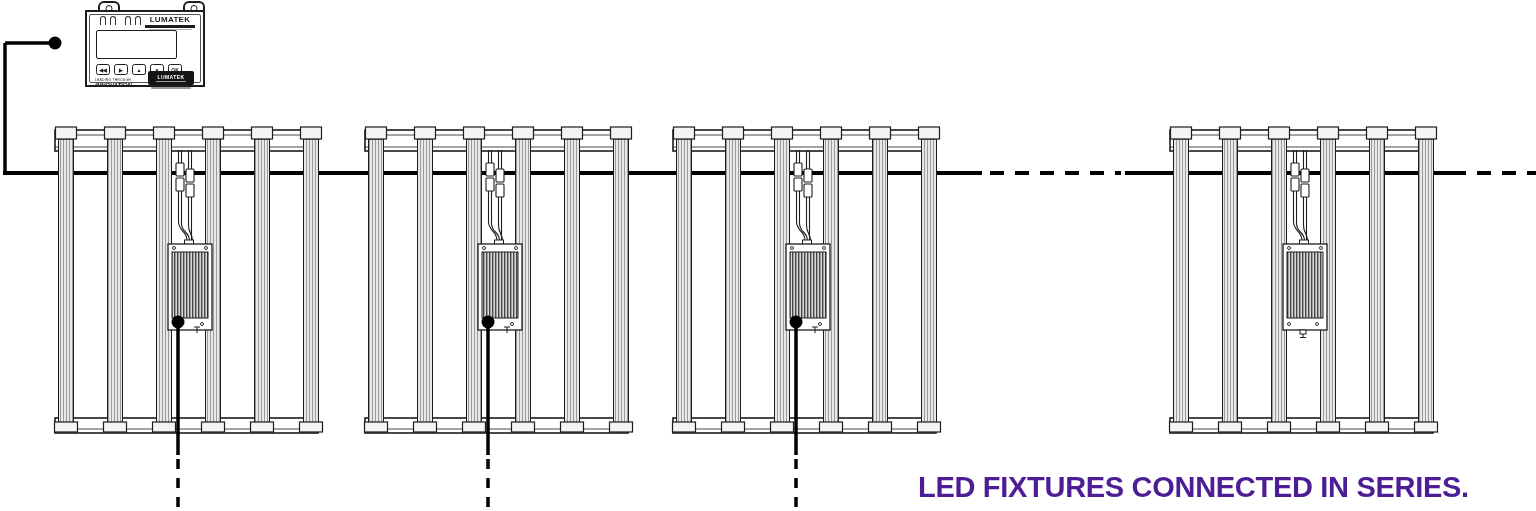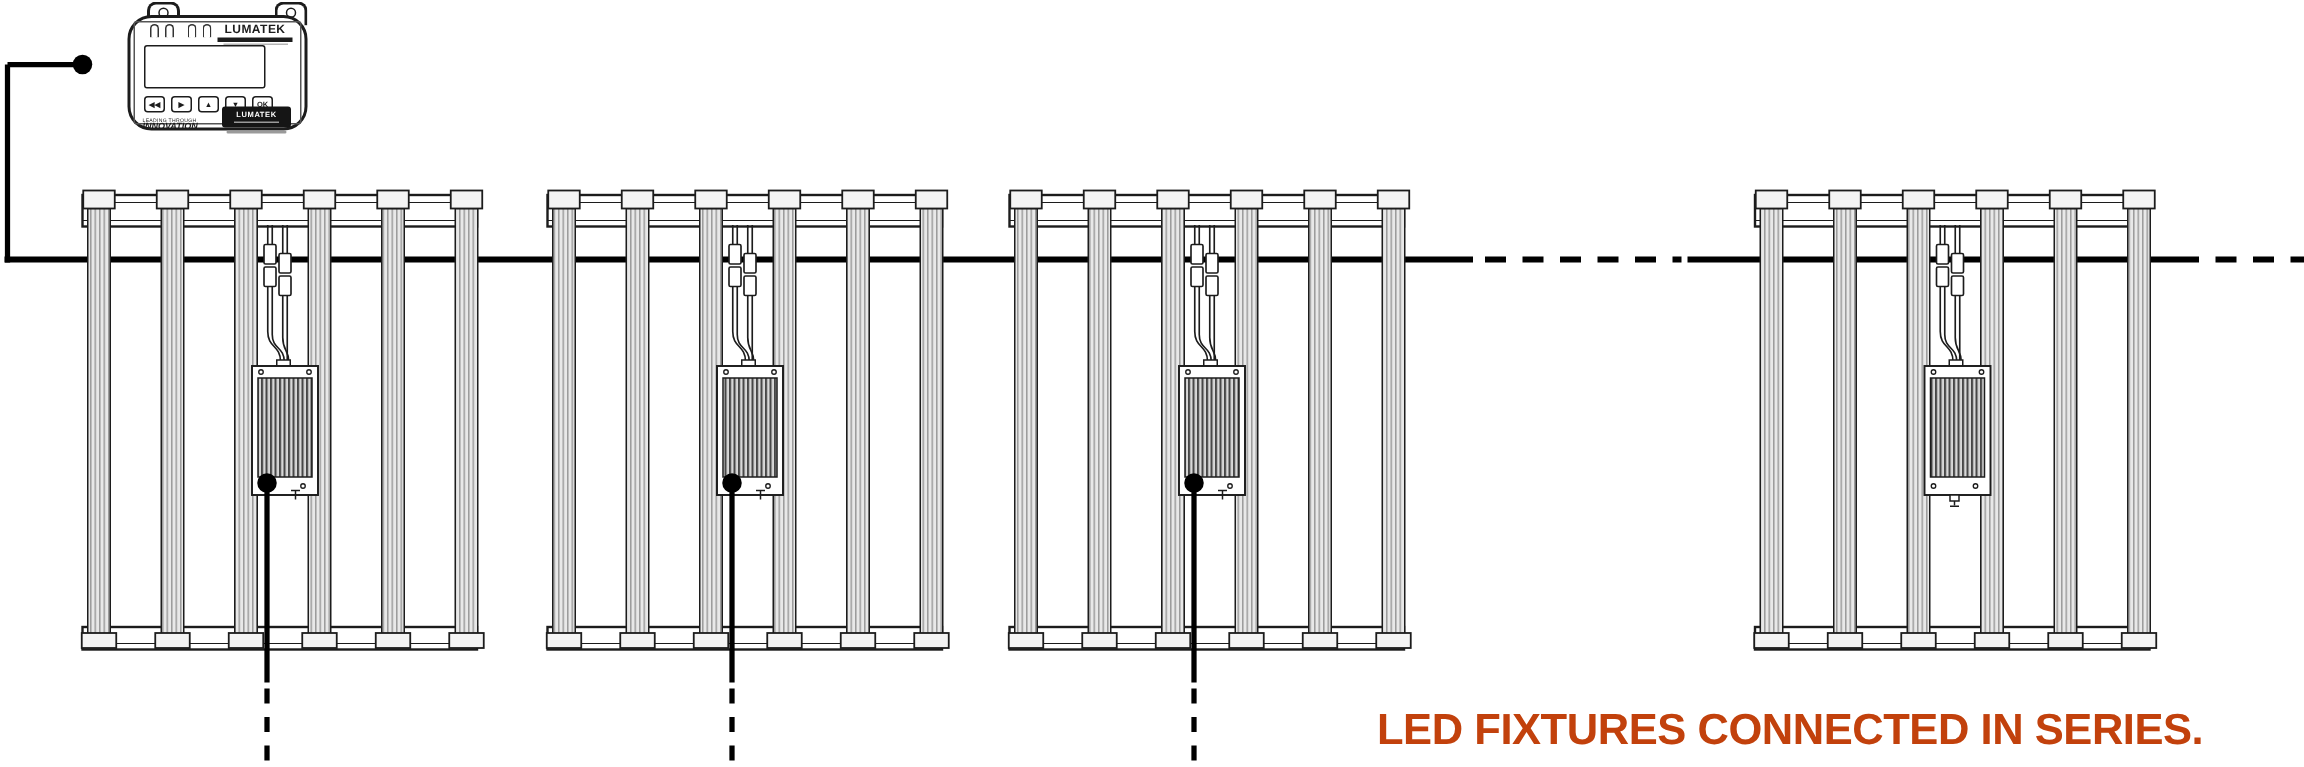--- a/index.html
+++ b/index.html
@@ -9,21 +9,21 @@
   }
   #diagram-svg{position:absolute;left:0;top:0;}
 
   
   .controller{position:absolute;left:85px;top:10px;width:120px;height:77px;}
   .ctrl-ear{position:absolute;top:-9px;width:18px;height:14px;border:2px solid #1c1c1c;
     border-bottom:none;border-radius:6px 6px 0 0;background:#fff;z-index:0;}
   .ctrl-ear .hole{position:absolute;left:50%;top:2px;transform:translateX(-50%);
     width:5px;height:5px;border:1.4px solid #1c1c1c;border-radius:50%;}
   .ctrl-body{position:absolute;inset:0;background:#fff;border:2.5px solid #1c1c1c;
-    border-radius:16px;z-index:1;}
+    border-radius:0;z-index:1;}
   .ctrl-inner{position:absolute;inset:2px;border:1px solid #555;border-radius:2px;}
   .slots{position:absolute;left:13px;top:4px;display:flex;gap:3px;}
   .slots .pair{display:flex;gap:4px;margin-right:6px;}
   .slot{width:4px;height:8px;border:1.2px solid #333;border-bottom:none;
     border-radius:3px 3px 0 0;}
   .brand{position:absolute;right:8px;top:3px;width:50px;text-align:center;}
   .brand-text{font-size:8px;font-weight:bold;letter-spacing:.3px;color:#1c1c1c;line-height:9px;}
   .brand-bar{height:2.5px;background:#1c1c1c;margin-top:1px;}
   .brand-sub{height:1.5px;background:#b5b5b5;margin-top:1px;width:86%;margin-left:7%;}
   .lcd{position:absolute;left:9px;top:18px;width:79px;height:27px;
@@ -38,21 +38,21 @@
   .badge{position:absolute;left:61px;top:59px;width:46px;height:14px;background:#151515;
     border-radius:2px;color:#fff;display:flex;flex-direction:column;
     align-items:center;justify-content:center;}
   .badge-text{font-size:5px;font-weight:bold;letter-spacing:.4px;line-height:6px;}
   .badge-sub{width:30px;height:1.5px;background:#9a9a9a;margin-top:1px;}
   .badge-under{position:absolute;left:64px;top:75px;width:40px;height:2px;
     background:#9a9a9a;border-radius:1px;}
 
   
   .caption{position:absolute;left:918px;top:471px;font-size:29px;font-weight:800;
-    letter-spacing:-0.3px;color:#c2410c;white-space:nowrap;}
+    letter-spacing:-0.3px;color:#4c1d95;white-space:nowrap;}
 </style>
 </head>
 <body>
 
 <svg id="diagram-svg" width="1536" height="511" viewBox="0 0 1536 511">
   <defs>
     <pattern id="pBar" width="3" height="6" patternUnits="userSpaceOnUse">
       <rect width="3" height="6" fill="#e8e8e8"></rect>
       <rect width="1" height="6" fill="#9b9b9b"></rect>
     </pattern>

